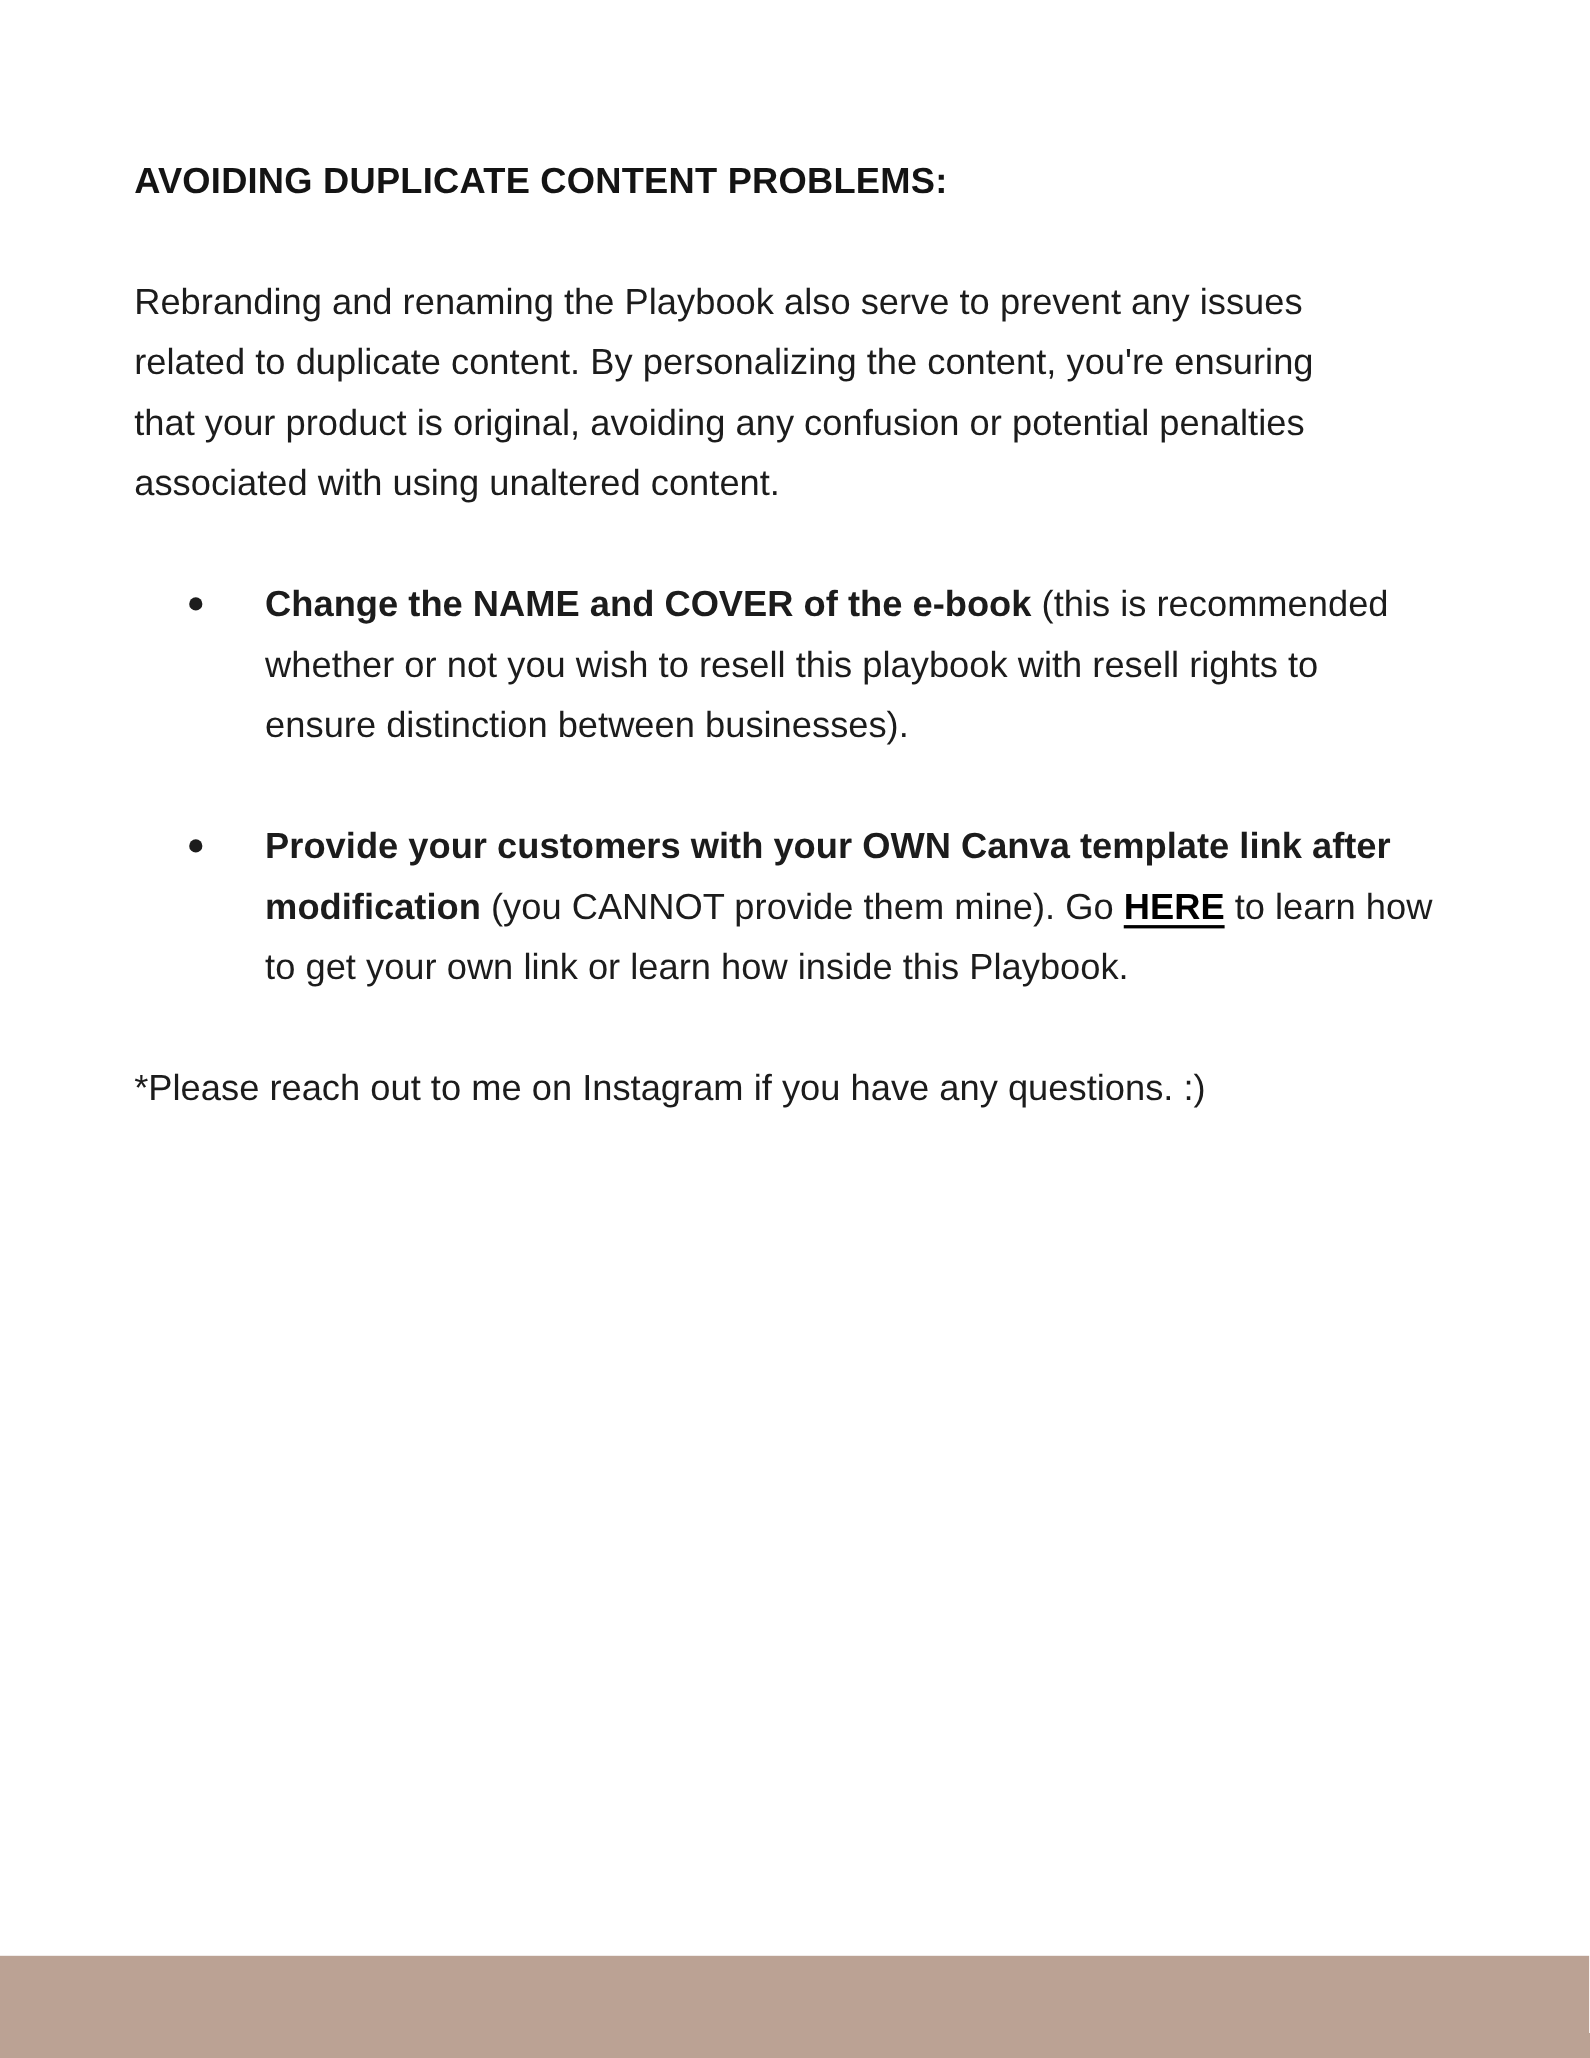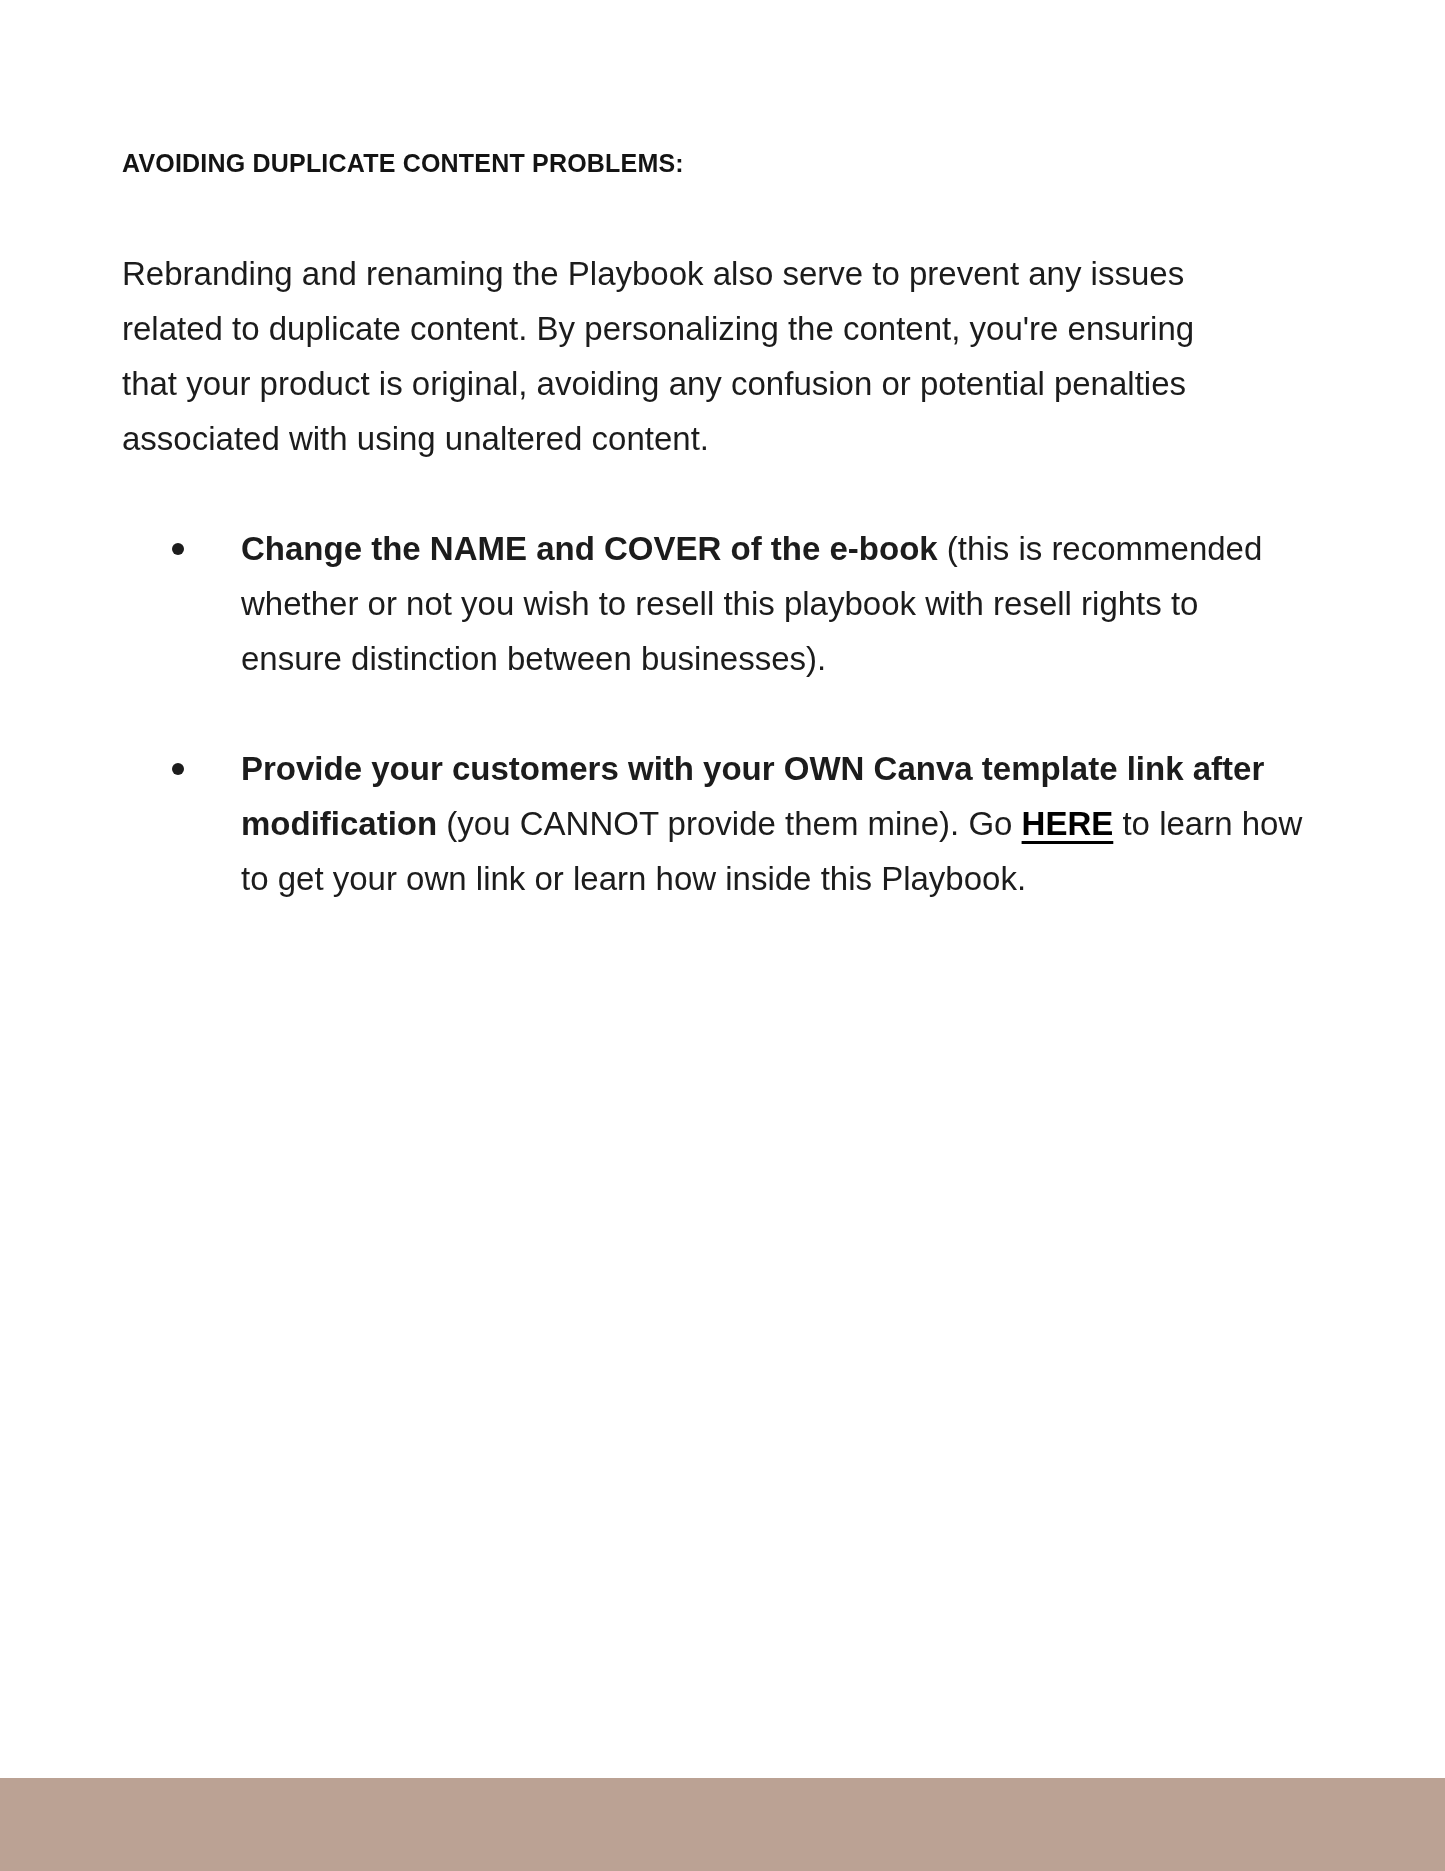--- a/index.html
+++ b/index.html
@@ -14,21 +14,21 @@
     color: #1c1c1c;
   }
   .content {
     position: absolute;
     top: 0; left: 0; right: 0;
     padding: 136px 96px 0 122px;
     font-size: 33px;
     line-height: 55px;
   }
   .heading {
-    font-size: 25px;
+    font-size: 33px;
     font-weight: 700;
     color: #141414;
     margin: 0 0 55px 0;
     letter-spacing: 0.2px;
     white-space: pre-line;
   }
   .heading.alert { color: #e05c5a; }
   .para {
     margin: 0 0 55px 0;
     white-space: pre-line;
@@ -105,17 +105,18 @@
 
     <div class="bullet">
       <span class="bullet-marker">
           <span class="bullet-dot"></span>
         </span>
       <p class="bullet-text"><strong>Provide your customers with your OWN Canva template link after
 modification</strong><span> (you CANNOT provide them mine). Go </span><a class="here-link" href="#">HERE</a><span> to learn how
 to get your own link or learn how inside this Playbook.</span></p>
     </div>
 
+    <p class="footnote">*Please reach out to me on Instagram if you have any questions. :)</p>
 
   </main>
 
   <footer class="footer-bar"></footer>
 </div>
 
 </body></html>

